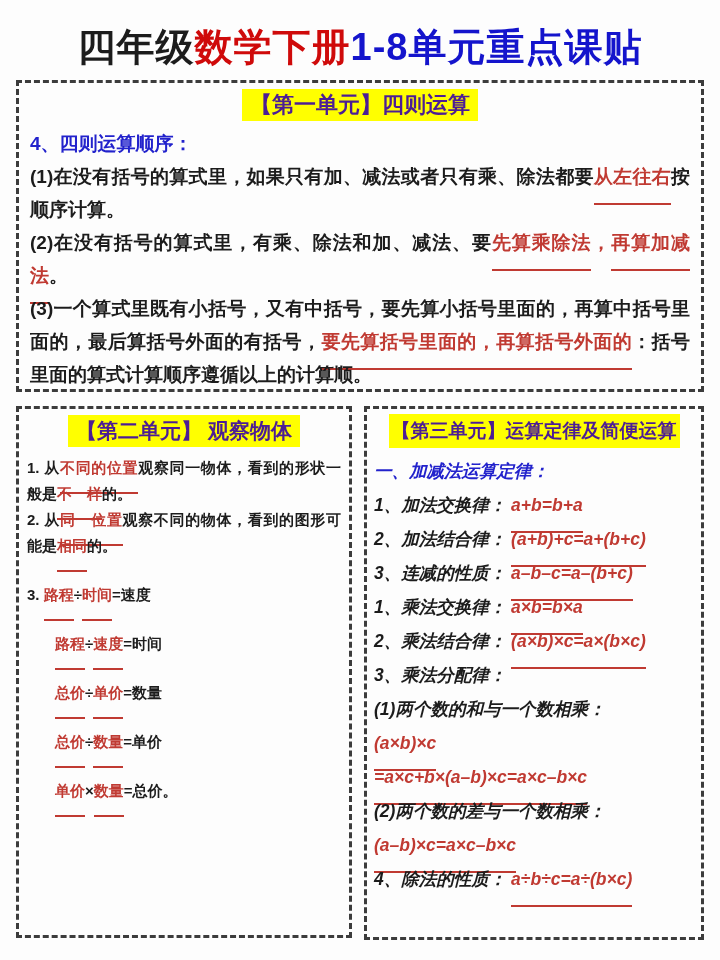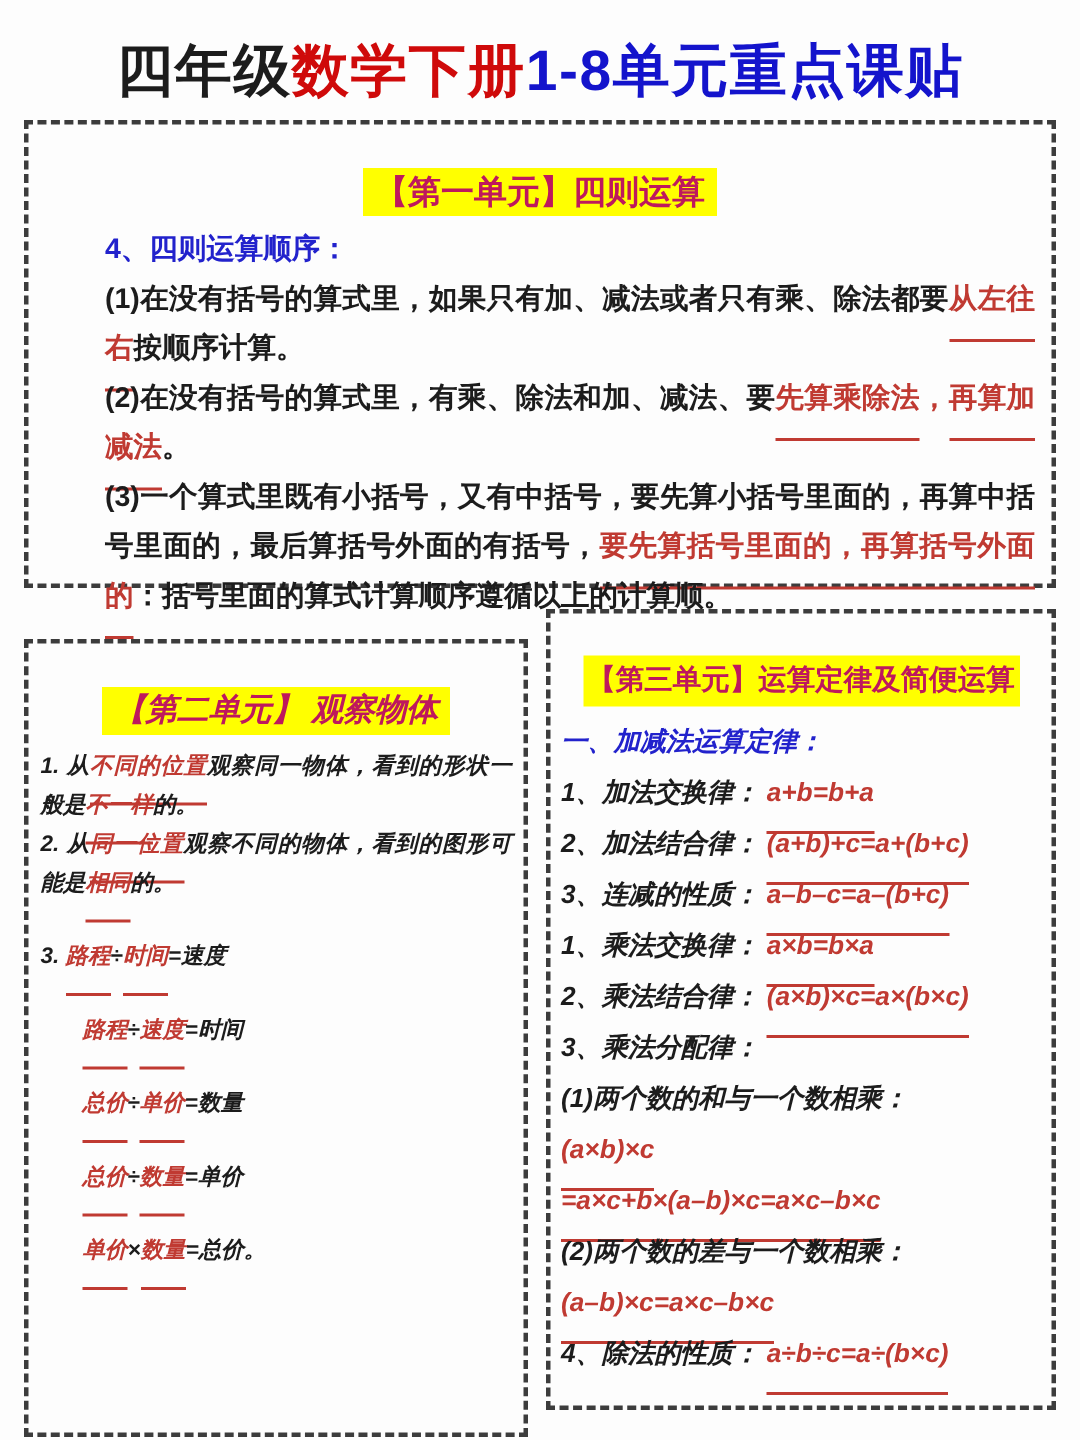--- a/index.html
+++ b/index.html
@@ -31,37 +31,36 @@
   .title .c-t-black{color:var(--text-black);}
   .title .c-t-red{color:var(--title-red);}
   .title .c-t-blue{color:var(--title-blue);}
   
   .box{
     position:absolute;
     border:3px dashed var(--border-gray);
     background:transparent;
   }
   .box-unit1{left:16px;top:80px;width:688px;height:312px;padding:6px 11px 0 11px;}
-  .box-unit2{left:16px;top:426px;width:336px;height:532px;padding:6px 8px 0 8px;font-style:italic;}
+  .box-unit2{left:16px;top:406px;width:336px;height:532px;padding:6px 8px 0 8px;}
   .box-unit3{left:364px;top:406px;width:340px;height:534px;padding:5px 7px 0 7px;}
   .box-header{text-align:center;}
   .hl{
     display:inline-block;
     background:var(--highlight-yellow);
-    color:#be185d;font-weight:bold;
+    color:#4c1d95;font-weight:bold;
     padding:2px 8px;
     font-size:22px;line-height:28px;
     white-space:nowrap;
-    margin-top:23px;
   }
   .box-unit2 .hl{font-size:21px;}
   .box-unit3 .hl{font-size:19px;padding:3px 3px;}
   
   .box-body{font-weight:bold;}
-  .box-unit1 .box-body{font-size:19px;line-height:33px;margin-top:6px;text-align:justify;margin-left:40px;}
+  .box-unit1 .box-body{font-size:19px;line-height:33px;margin-top:6px;text-align:justify;}
   .box-unit2 .box-body{font-size:15px;line-height:26px;margin-top:8px;text-align:justify;}
   .box-unit3 .box-body{font-size:17.5px;line-height:34px;margin-top:6px;font-style:italic;}
   .tline{margin:0;}
   .tline.indent{padding-left:28px;}
   .tline.formula{text-align:left;margin-top:23px;}
   .c-blue{color:var(--heading-blue);font-weight:bold;}
   .c-red{color:var(--emphasis-red);}
   .c-red-u{
     color:var(--emphasis-red);
     border-bottom:2px solid var(--emphasis-red);

